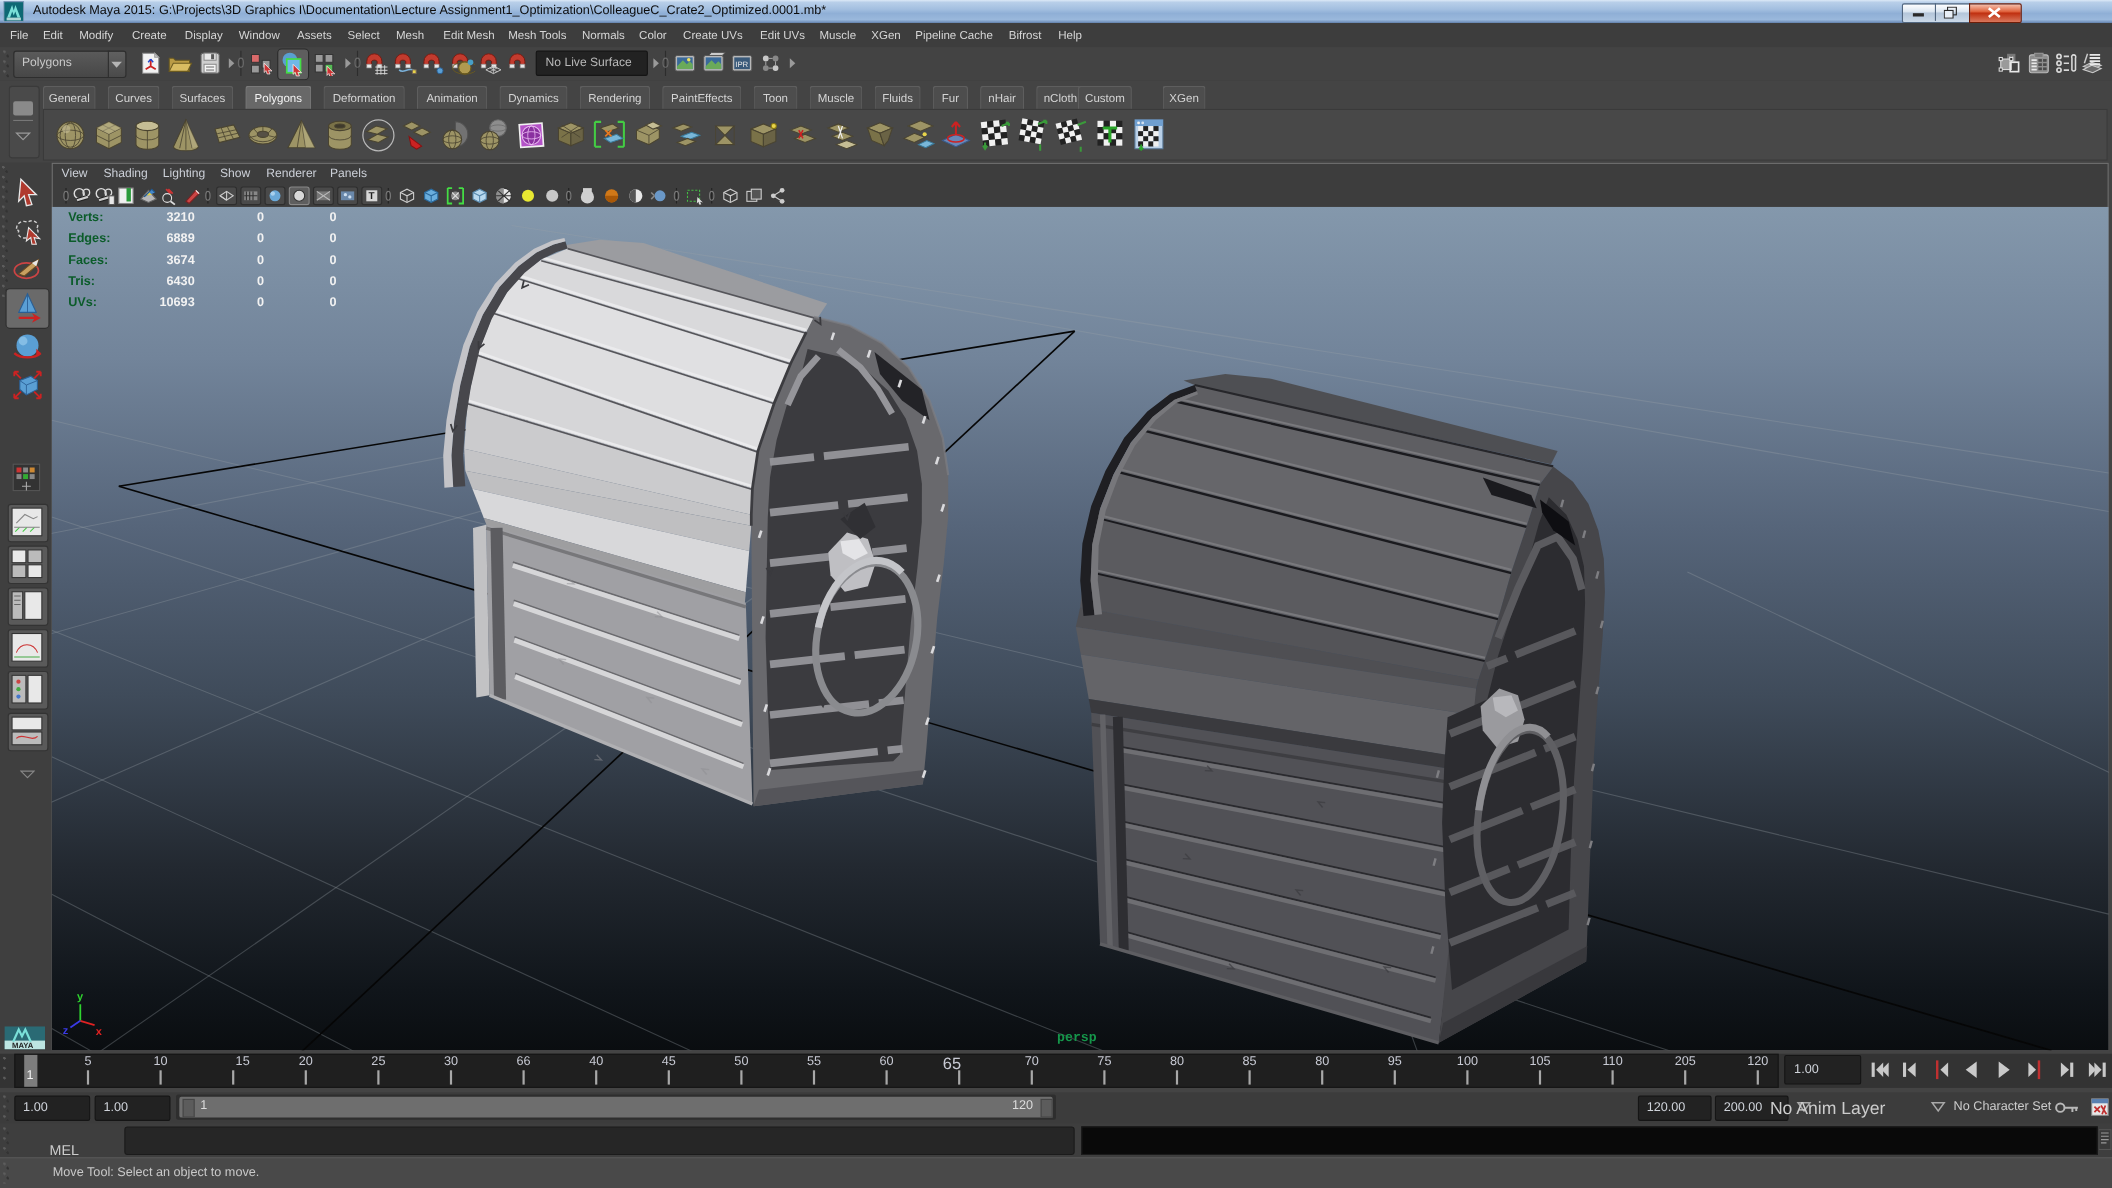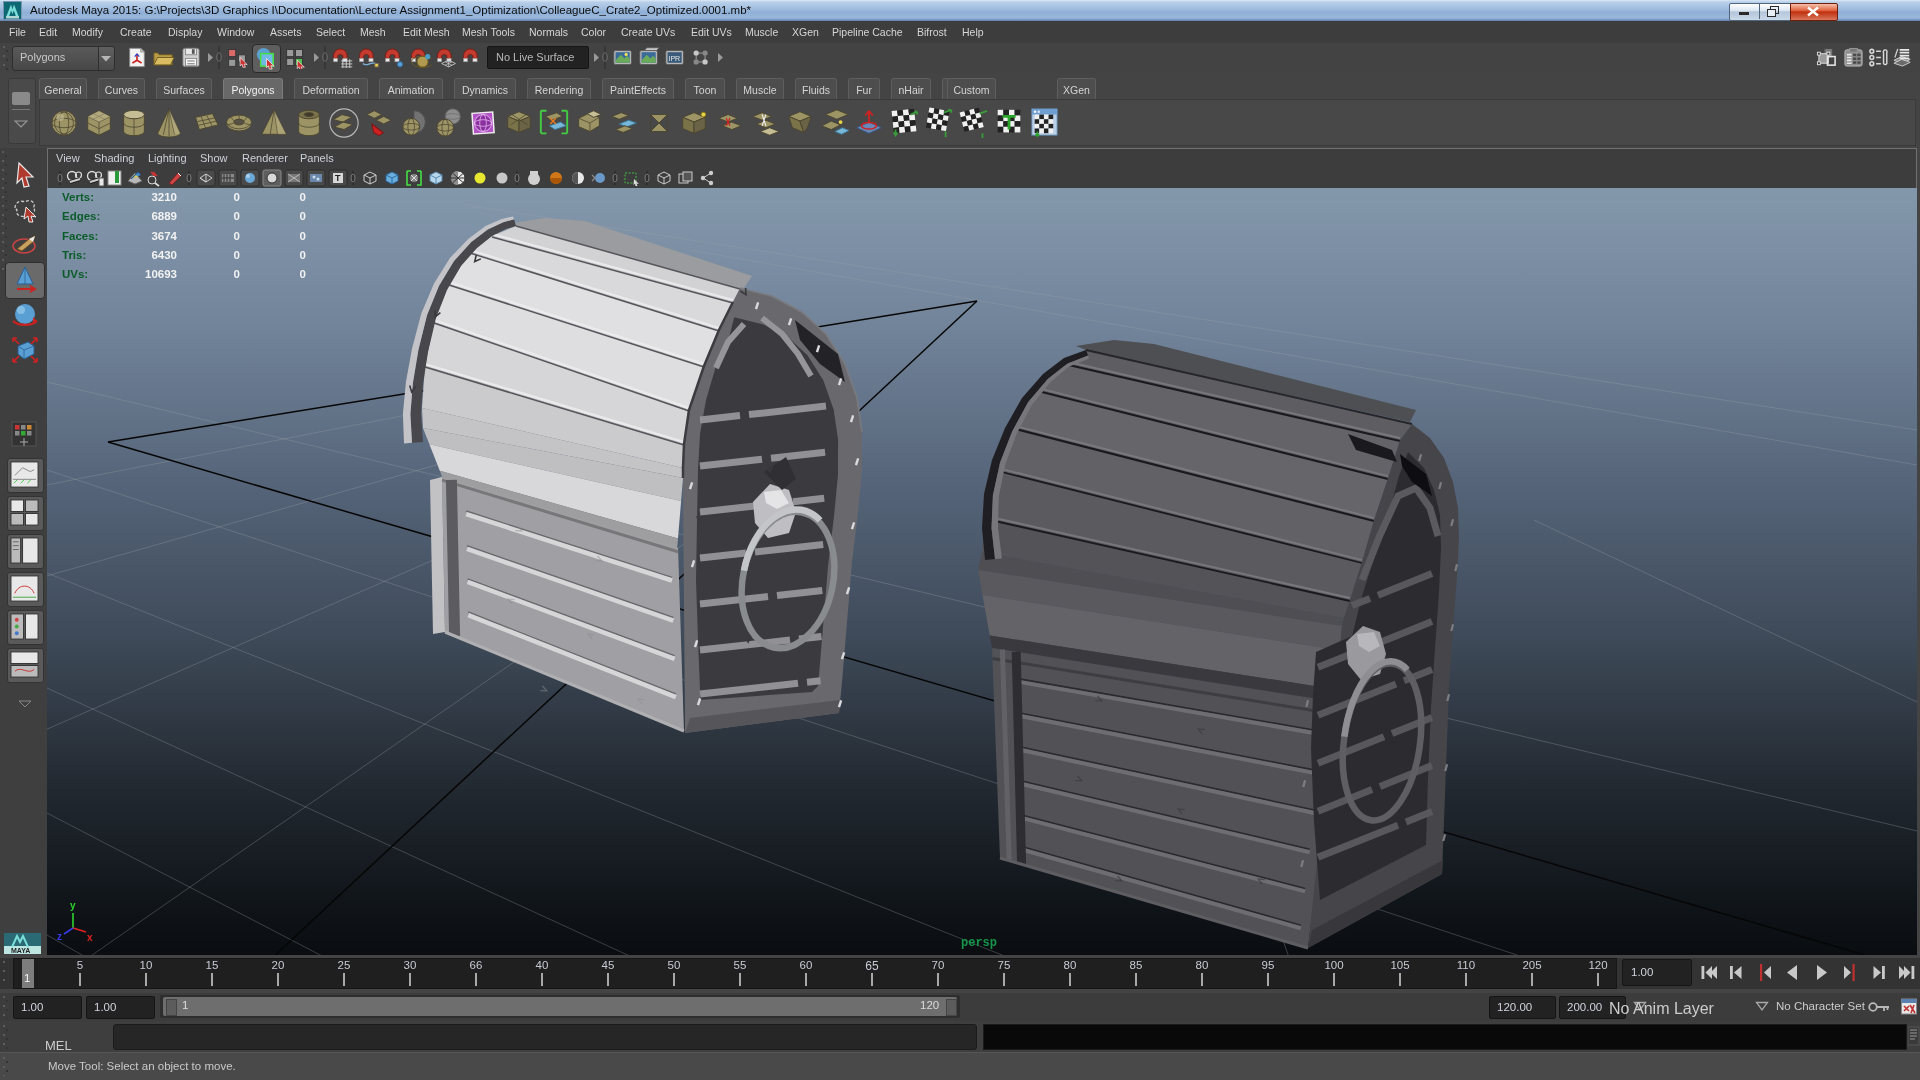--- a/index.html
+++ b/index.html
@@ -240,21 +240,21 @@
 <div class="tab" style="left:379px;top:78px;width:62px">Animation</div>
 <div class="tab" style="left:454px;top:78px;width:60px">Dynamics</div>
 <div class="tab" style="left:527px;top:78px;width:62px">Rendering</div>
 <div class="tab" style="left:602px;top:78px;width:70px">PaintEffects</div>
 <div class="tab" style="left:685px;top:78px;width:38px">Toon</div>
 <div class="tab" style="left:736px;top:78px;width:46px">Muscle</div>
 <div class="tab" style="left:795px;top:78px;width:40px">Fluids</div>
 <div class="tab" style="left:848px;top:78px;width:30px">Fur</div>
 <div class="tab" style="left:891px;top:78px;width:38px">nHair</div>
 <div class="tab" style="left:942px;top:78px;width:42px">nCloth</div>
-<div class="tab" style="left:947px;top:78px;width:47px">Custom</div>
+<div class="tab" style="left:980px;top:78px;width:47px">Custom</div>
 <div class="tab" style="left:1057px;top:78px;width:37px">XGen</div>
 <div class="a" style="left:39px;top:99px;width:1875px;height:45px;background:#484848;border:1px solid #3a3a3a"></div>
 <svg class="a" style="left:48px;top:105px" width="32" height="36" viewBox="0 0 34 38">
     <circle cx="17" cy="19" r="13" fill="#9d9465" stroke="#4a4430"></circle>
     <ellipse cx="17" cy="19" rx="13" ry="5" stroke="#4a4430" stroke-width="0.8" fill="none"></ellipse>
     <ellipse cx="17" cy="19" rx="5" ry="13" stroke="#4a4430" stroke-width="0.8" fill="none"></ellipse>
     <ellipse cx="17" cy="19" rx="10" ry="11.5" stroke="#4a4430" stroke-width="0.8" fill="none"></ellipse>
     <circle cx="13" cy="13" r="4" fill="#c5bd94" opacity="0.6"></circle>
   </svg>
 <svg class="a" style="left:83px;top:105px" width="32" height="36" viewBox="0 0 34 38">
@@ -1042,41 +1042,41 @@
 <div class="a" style="left:0;top:958px;width:1920px;height:31px;background:#333333"></div>
 <div class="grip" style="left:2px;top:960px;height:27px"></div>
 <div class="a" style="left:13px;top:958px;width:1604px;height:31px;background:#1f1f1f;border:1px solid #161616;box-sizing:border-box"></div>
 <div class="a" style="left:22px;top:959px;width:12px;height:29px;background:#7d7d7d"></div>
 <div class="a" style="left:24px;top:972px;font-size:11.5px;color:#f4f4f4">1</div>
 <div class="a" style="left:79px;top:973px;width:2px;height:13px;background:#a8a8a8"></div>
 <div class="a" style="left:65px;top:959px;width:30px;text-align:center;font-size:11.5px;color:#c8cad4">5</div>
 <div class="a" style="left:145px;top:973px;width:2px;height:13px;background:#a8a8a8"></div>
 <div class="a" style="left:131px;top:959px;width:30px;text-align:center;font-size:11.5px;color:#c8cad4">10</div>
 <div class="a" style="left:211px;top:973px;width:2px;height:13px;background:#a8a8a8"></div>
-<div class="a" style="left:197px;top:959px;width:30px;text-align:center;font-size:11.5px;color:#c8cad4">15</div>
+<div class="a" style="left:197px;top:959px;width:30px;text-align:right;font-size:11.5px;color:#c8cad4">15</div>
 <div class="a" style="left:277px;top:973px;width:2px;height:13px;background:#a8a8a8"></div>
 <div class="a" style="left:263px;top:959px;width:30px;text-align:center;font-size:11.5px;color:#c8cad4">20</div>
 <div class="a" style="left:343px;top:973px;width:2px;height:13px;background:#a8a8a8"></div>
 <div class="a" style="left:329px;top:959px;width:30px;text-align:center;font-size:11.5px;color:#c8cad4">25</div>
 <div class="a" style="left:409px;top:973px;width:2px;height:13px;background:#a8a8a8"></div>
 <div class="a" style="left:395px;top:959px;width:30px;text-align:center;font-size:11.5px;color:#c8cad4">30</div>
 <div class="a" style="left:475px;top:973px;width:2px;height:13px;background:#a8a8a8"></div>
 <div class="a" style="left:461px;top:959px;width:30px;text-align:center;font-size:11.5px;color:#c8cad4">66</div>
 <div class="a" style="left:541px;top:973px;width:2px;height:13px;background:#a8a8a8"></div>
 <div class="a" style="left:527px;top:959px;width:30px;text-align:center;font-size:11.5px;color:#c8cad4">40</div>
 <div class="a" style="left:607px;top:973px;width:2px;height:13px;background:#a8a8a8"></div>
 <div class="a" style="left:593px;top:959px;width:30px;text-align:center;font-size:11.5px;color:#c8cad4">45</div>
 <div class="a" style="left:673px;top:973px;width:2px;height:13px;background:#a8a8a8"></div>
 <div class="a" style="left:659px;top:959px;width:30px;text-align:center;font-size:11.5px;color:#c8cad4">50</div>
 <div class="a" style="left:739px;top:973px;width:2px;height:13px;background:#a8a8a8"></div>
 <div class="a" style="left:725px;top:959px;width:30px;text-align:center;font-size:11.5px;color:#c8cad4">55</div>
 <div class="a" style="left:805px;top:973px;width:2px;height:13px;background:#a8a8a8"></div>
 <div class="a" style="left:791px;top:959px;width:30px;text-align:center;font-size:11.5px;color:#c8cad4">60</div>
 <div class="a" style="left:871px;top:973px;width:2px;height:13px;background:#a8a8a8"></div>
-<div class="a" style="left:857px;top:959px;width:30px;text-align:center;font-size:12px;color:#c8cad4">65</div>
+<div class="a" style="left:857px;top:959px;width:30px;font-size:15px;color:#c8cad4">65</div>
 <div class="a" style="left:937px;top:973px;width:2px;height:13px;background:#a8a8a8"></div>
 <div class="a" style="left:923px;top:959px;width:30px;text-align:center;font-size:11.5px;color:#c8cad4">70</div>
 <div class="a" style="left:1003px;top:973px;width:2px;height:13px;background:#a8a8a8"></div>
 <div class="a" style="left:989px;top:959px;width:30px;text-align:center;font-size:11.5px;color:#c8cad4">75</div>
 <div class="a" style="left:1069px;top:973px;width:2px;height:13px;background:#a8a8a8"></div>
 <div class="a" style="left:1055px;top:959px;width:30px;text-align:center;font-size:11.5px;color:#c8cad4">80</div>
 <div class="a" style="left:1135px;top:973px;width:2px;height:13px;background:#a8a8a8"></div>
 <div class="a" style="left:1121px;top:959px;width:30px;text-align:center;font-size:11.5px;color:#c8cad4">85</div>
 <div class="a" style="left:1201px;top:973px;width:2px;height:13px;background:#a8a8a8"></div>
 <div class="a" style="left:1187px;top:959px;width:30px;text-align:center;font-size:11.5px;color:#c8cad4">80</div>

